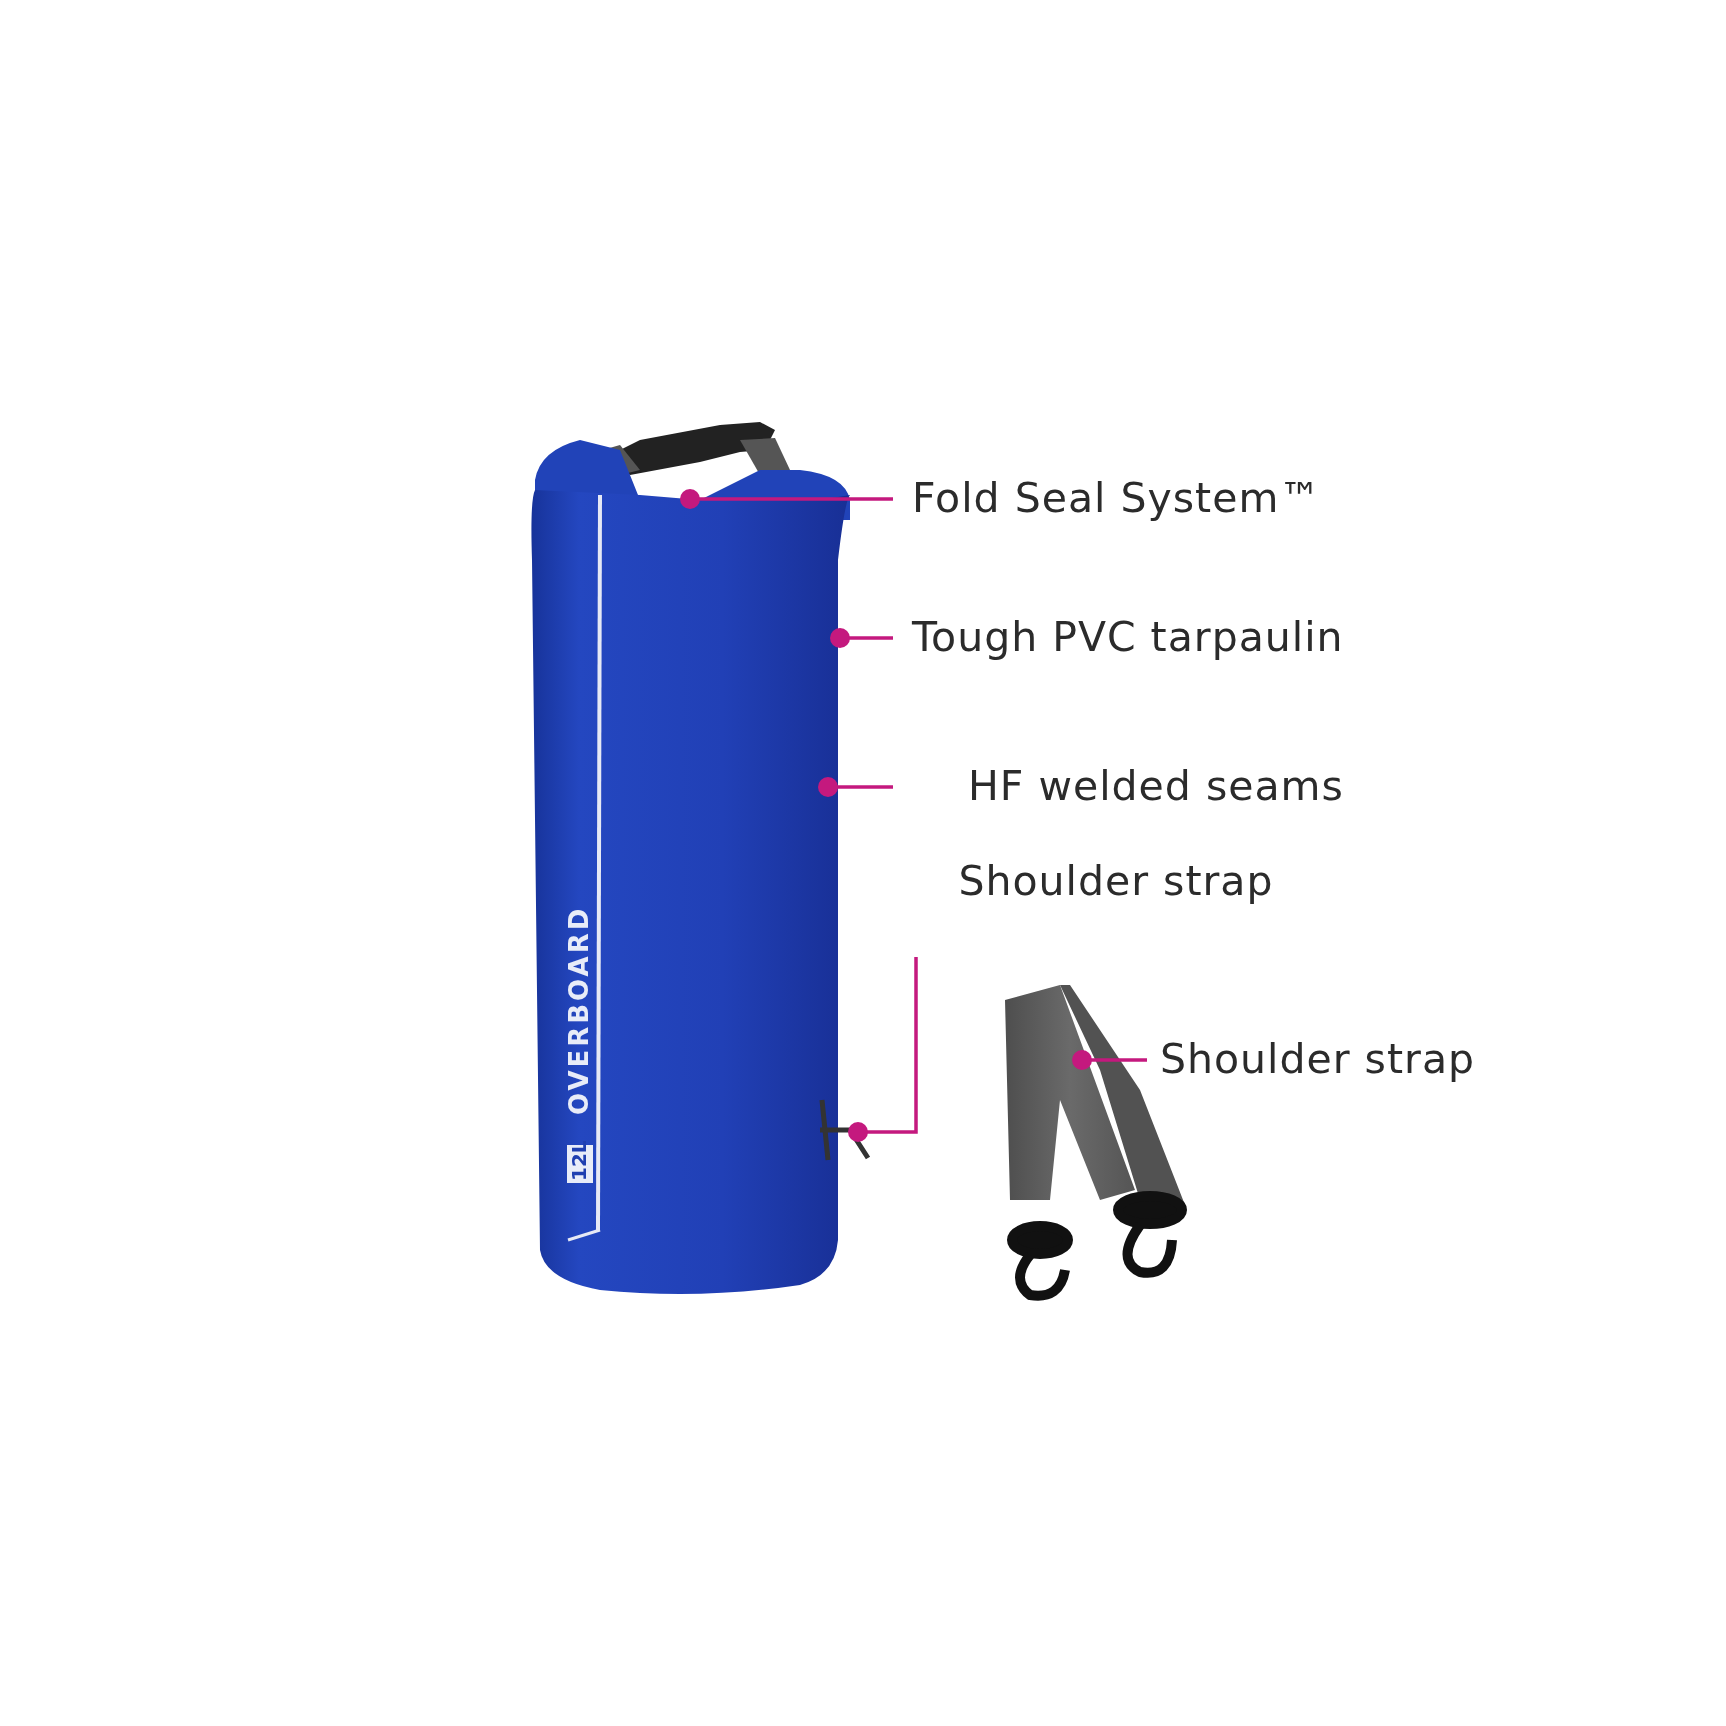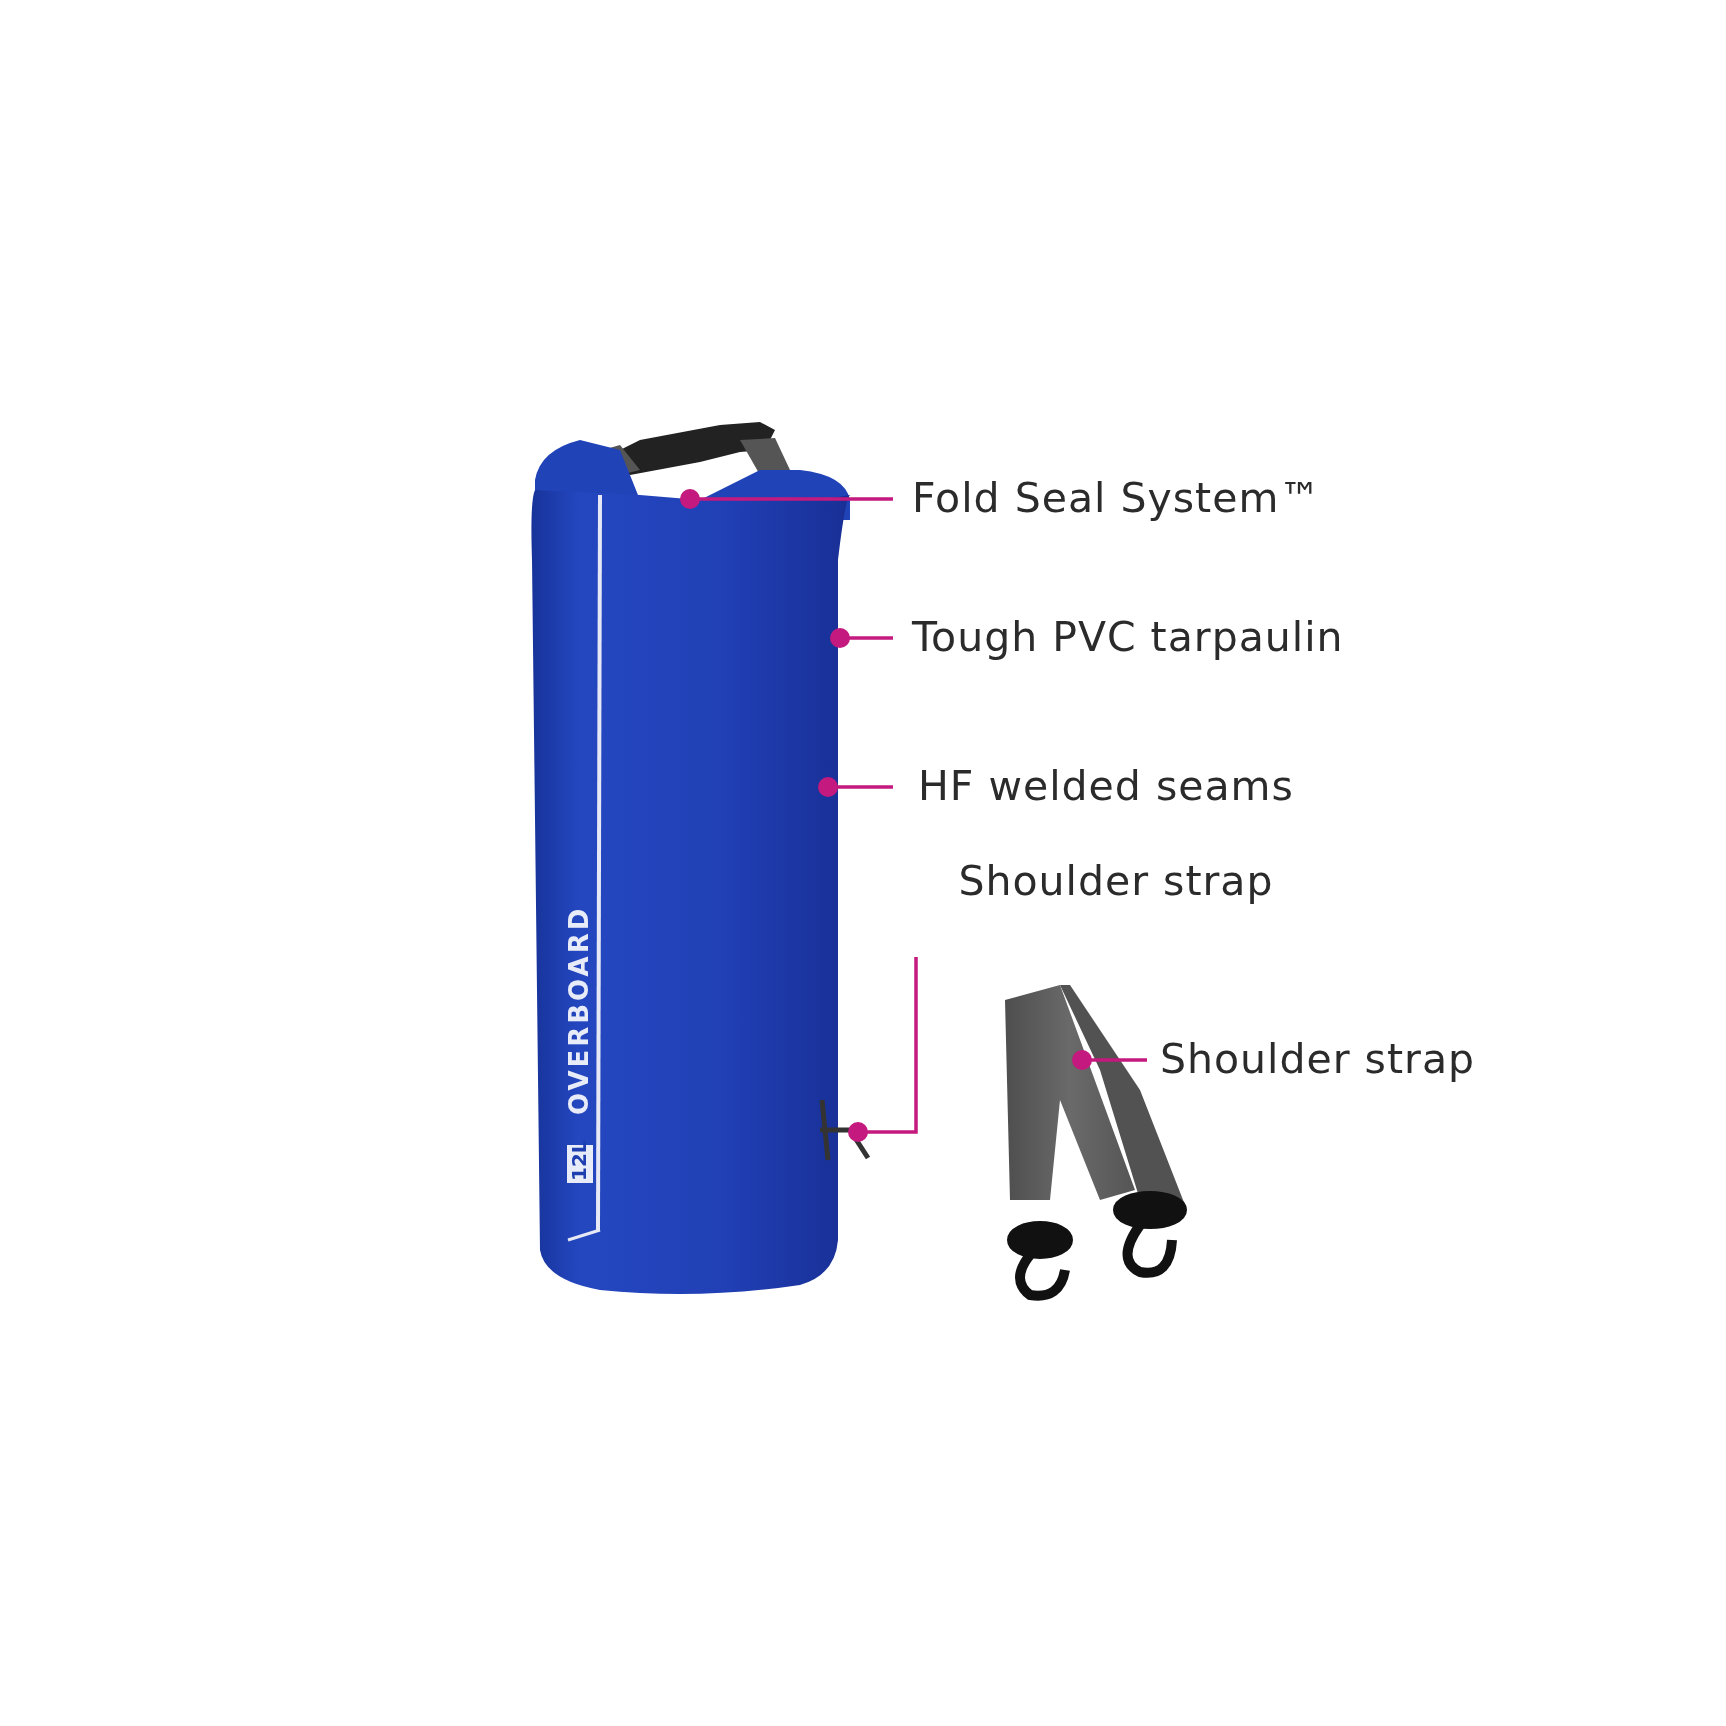--- a/index.html
+++ b/index.html
@@ -72,19 +72,19 @@
       <circle cx="690" cy="499" r="10"></circle>
       <circle cx="840" cy="638" r="10"></circle>
       <circle cx="828" cy="787" r="10"></circle>
       <circle cx="858" cy="1132" r="10"></circle>
       <circle cx="1082" cy="1060" r="10"></circle>
     </g>
   </svg>
 
   <div class="label" style="left:912px; top:478px;">Fold Seal System™</div>
   <div class="label" style="left:912px; top:617px;">Tough PVC tarpaulin</div>
-  <div class="label" style="left:918px; top:766px;">HF welded seams</div>
+  <div class="label" style="left:968px; top:766px;">HF welded seams</div>
   <div class="label center" style="left:916px; top:855px; width:400px;">
     <div>Shoulder strap</div>
   </div>
   <div class="label" style="left:1160px; top:1039px;">Shoulder strap</div>
 
 </div>
 
 </body></html>

